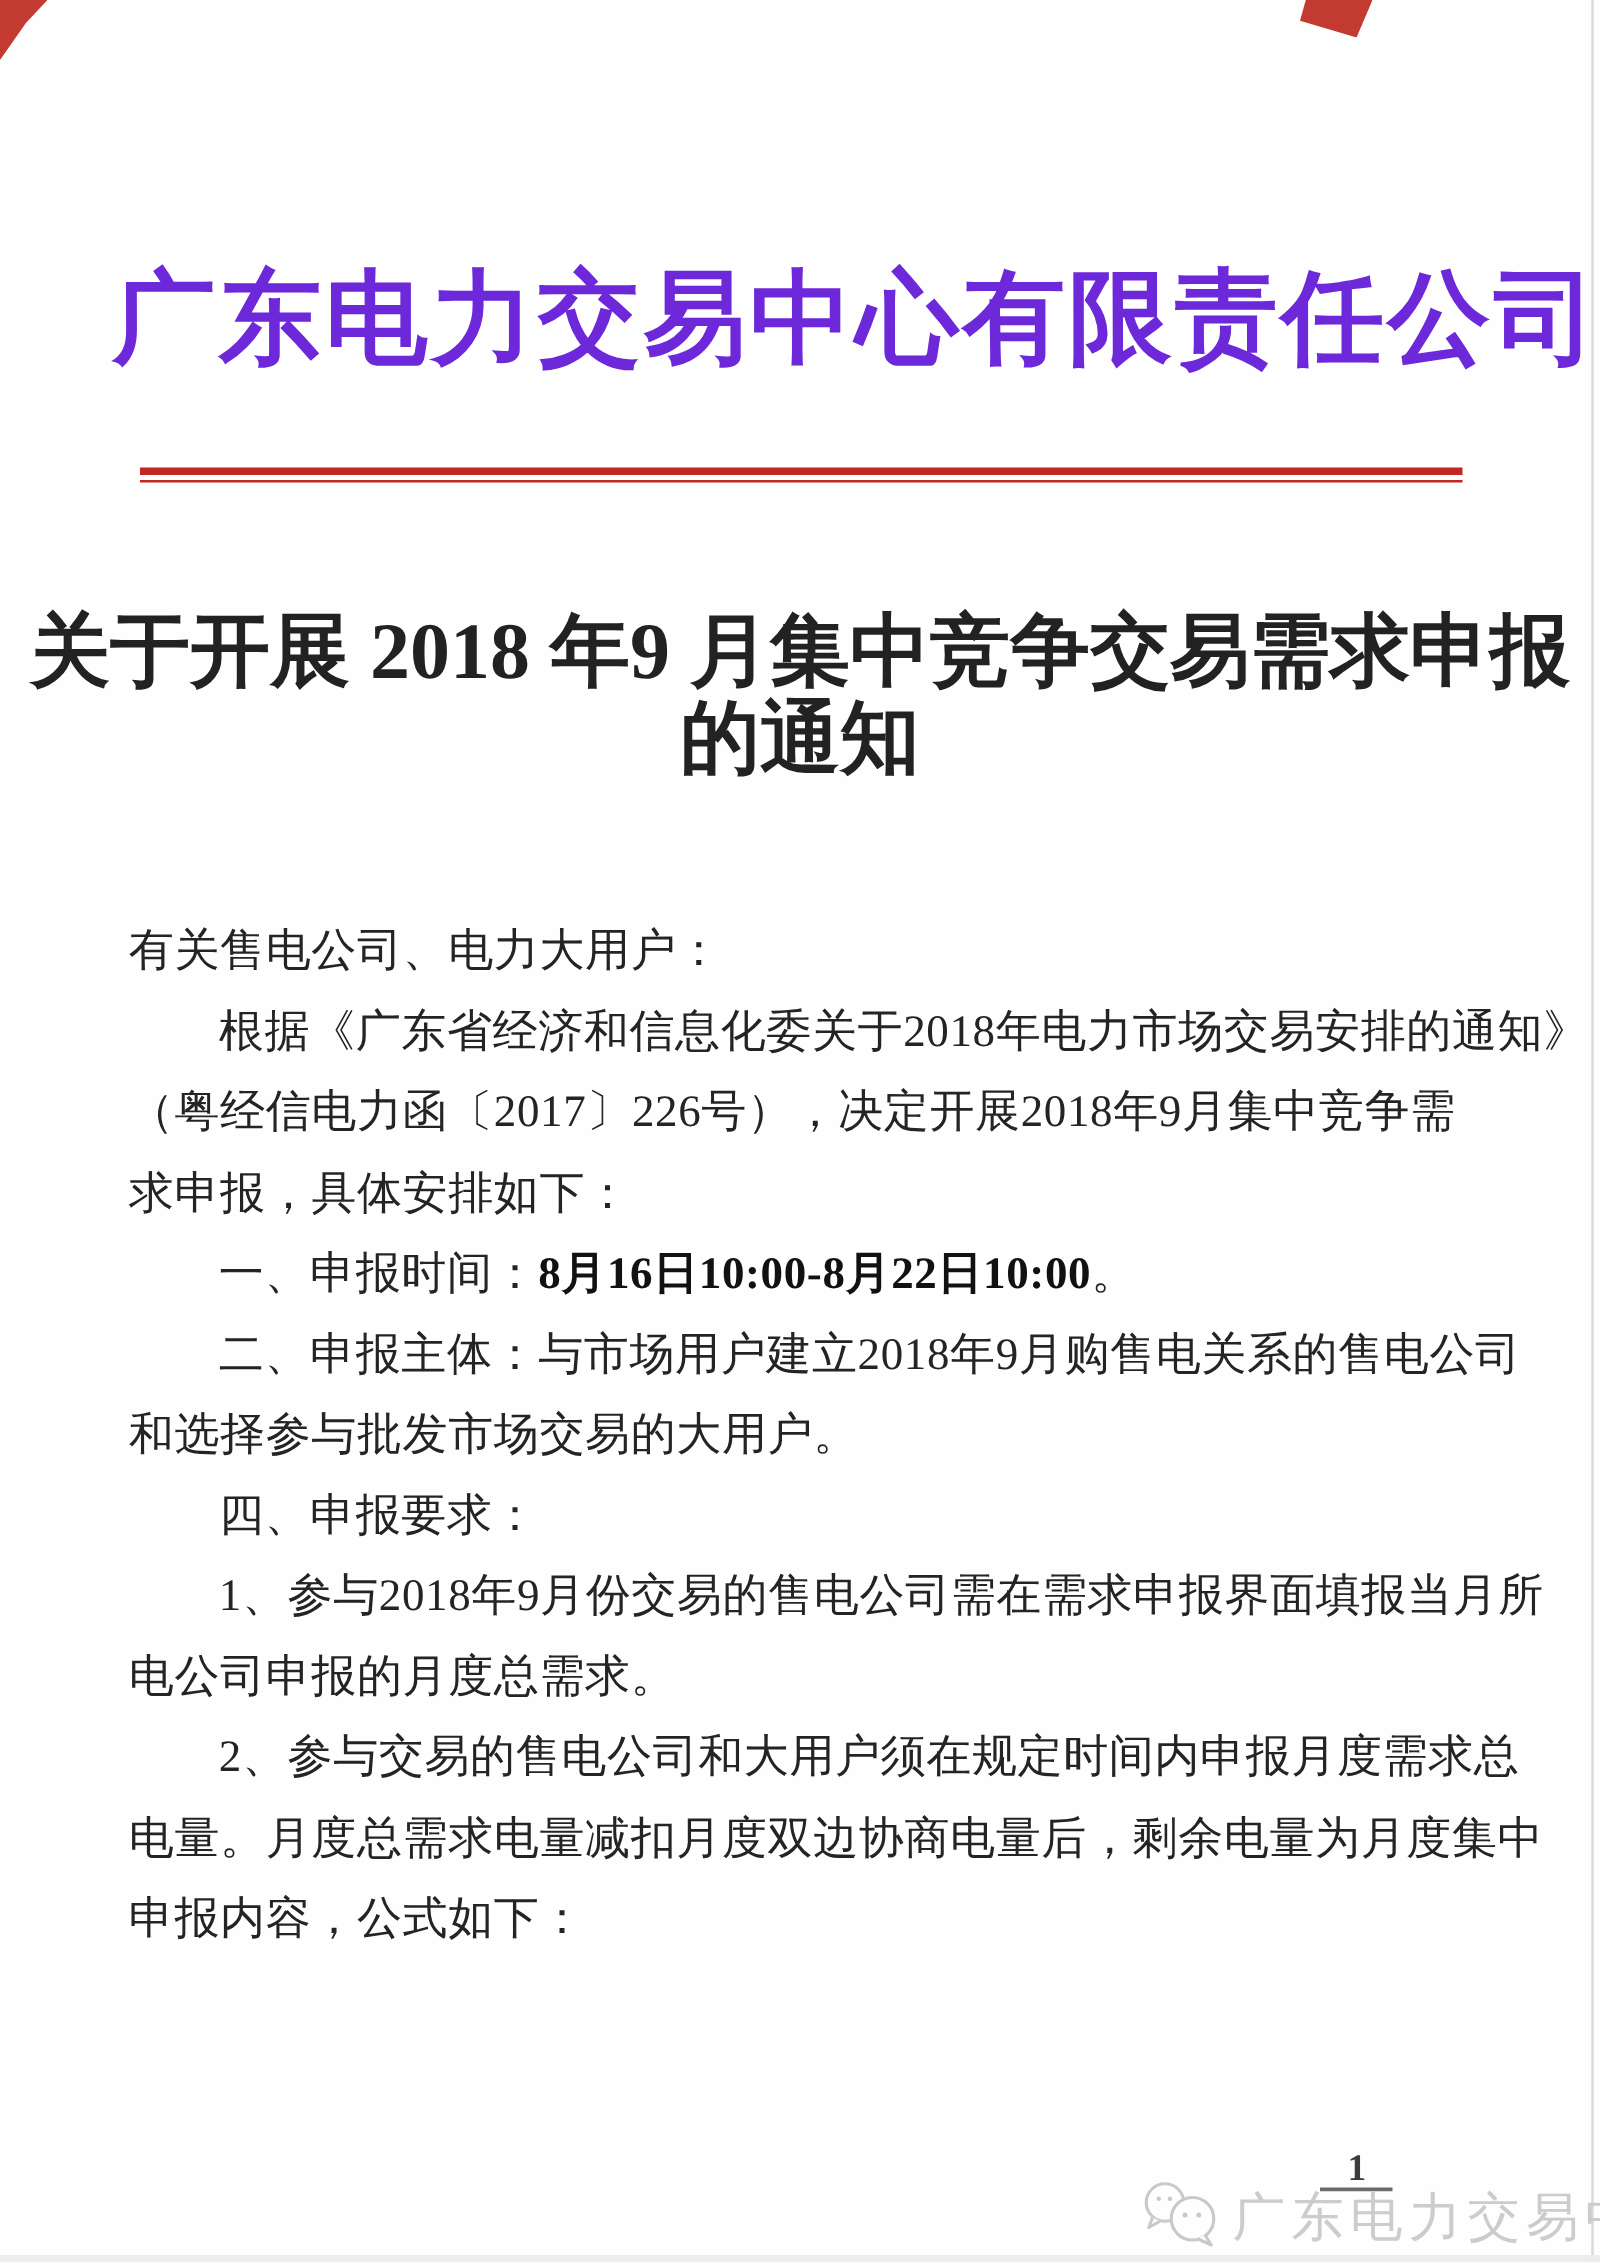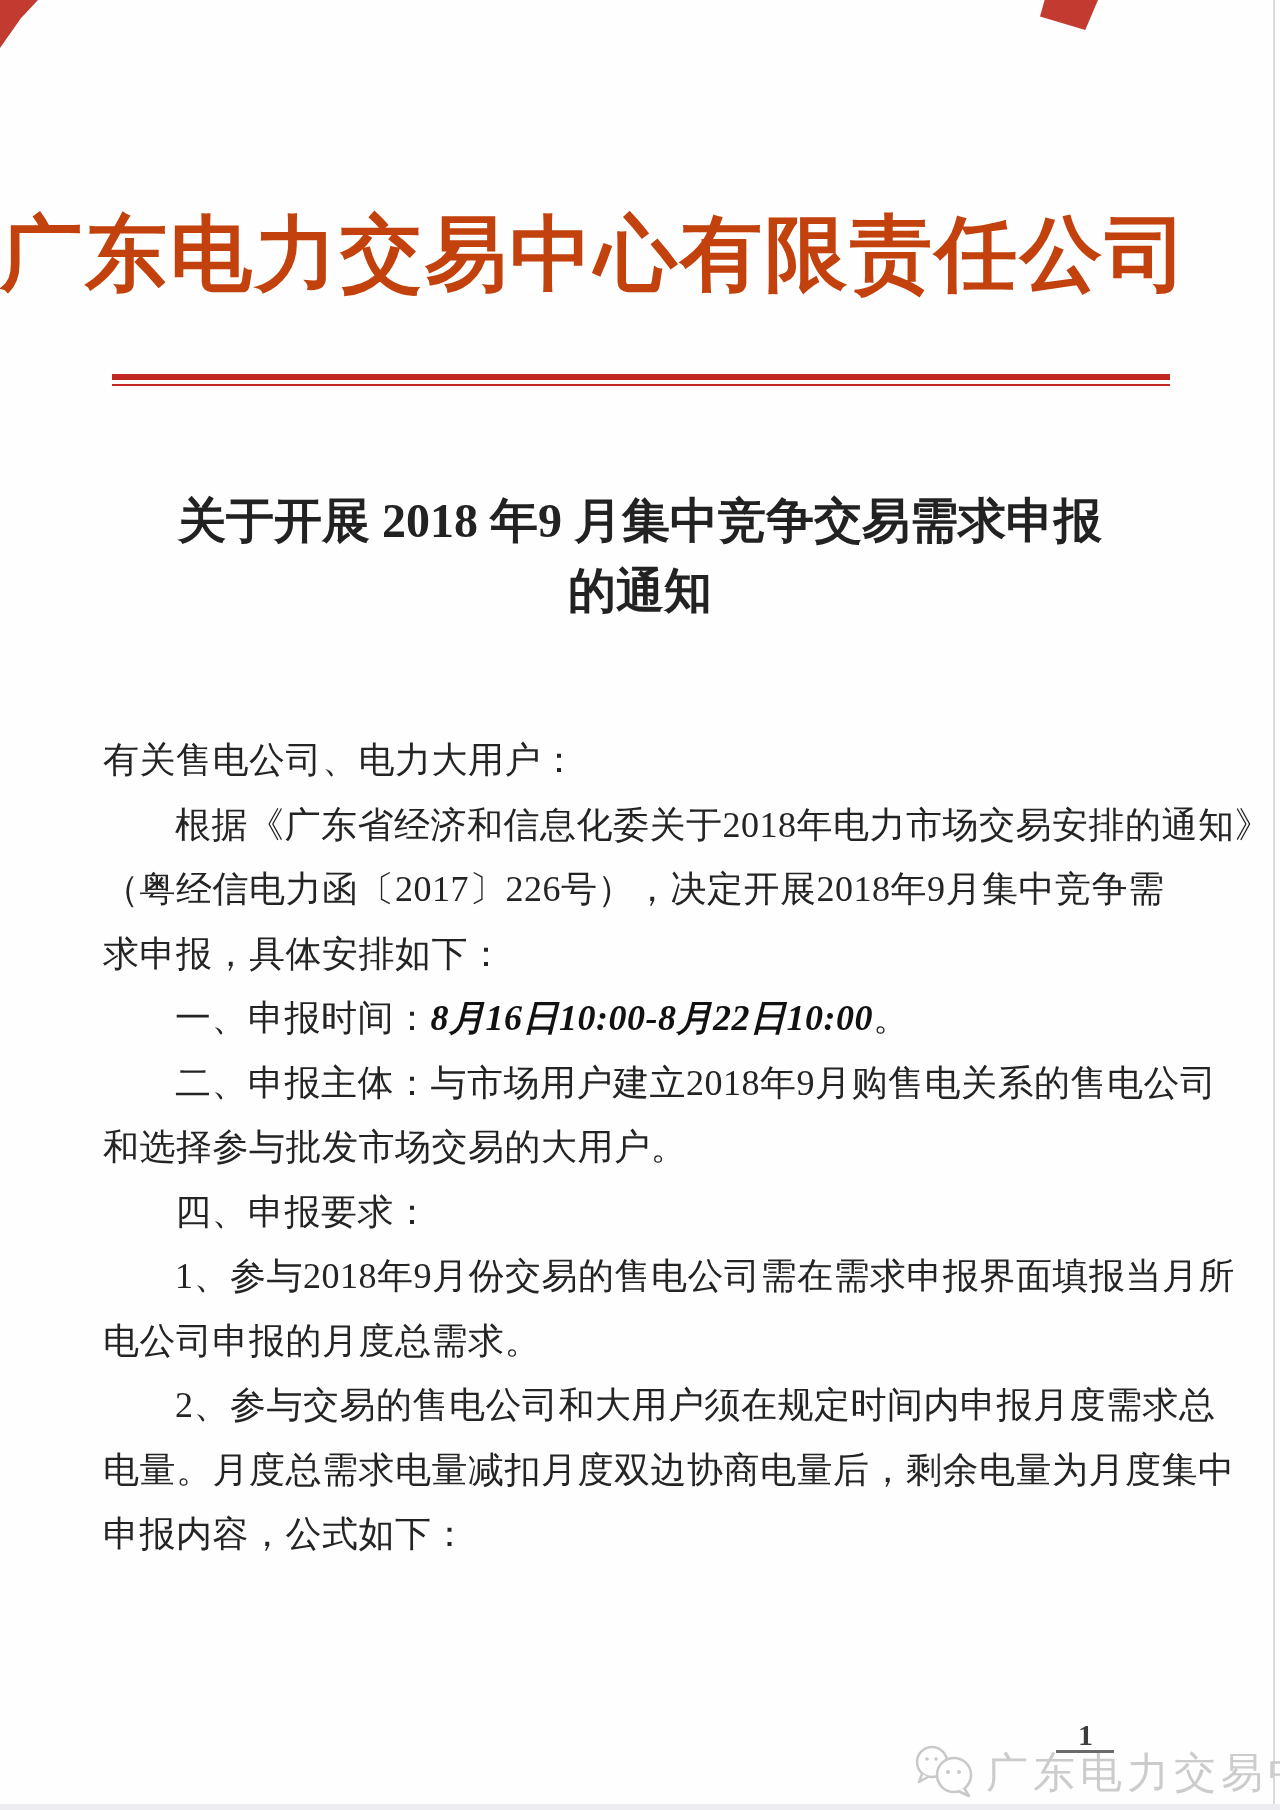--- a/index.html
+++ b/index.html
@@ -12,52 +12,52 @@
   }
   
   .corner-mark{position:absolute;background:#c23a30;}
   .corner-mark.tl{left:0;top:0;width:38px;height:48px;clip-path:polygon(0 0,100% 0,55% 38%,0 100%);}
   .corner-mark.tr{left:1040px;top:0;width:58px;height:30px;clip-path:polygon(8% 0,100% 0,78% 100%,0 55%);}
   .page-edge-right{position:absolute;right:5px;top:0;width:2px;height:100%;background:#d9d9df;}
   .page-edge-bottom{position:absolute;left:0;bottom:0;width:100%;height:6px;background:#ededf1;}
 
   .letterhead{
     position:absolute;left:0;top:200px;width:100%;
-    text-align:left;
+    text-align:right;
     font-size:82px;font-weight:700;
-    color:#c2410c;
+    color:#6d28d9;
     letter-spacing:3px;
     white-space:nowrap;
   }
   .red-rule{position:absolute;left:112px;top:374px;width:1058px;}
   .red-rule .thick{height:6px;background:#c22723;}
   .red-rule .thin{height:2px;background:#c22723;margin-top:4px;}
 
   .doc-title{
     position:absolute;left:0;top:486px;width:100%;
     text-align:center;
-    font-size:48px;font-weight:700;
+    font-size:64px;font-weight:700;
     color:#222222;
     line-height:70px;
     white-space:nowrap;
   }
 
   .doc-body{
     position:absolute;left:103px;top:728px;width:1080px;
     color:#242424;
     font-size:36px;
   }
   .doc-body p.body-line{
     margin:0;
     line-height:64.5px;
     white-space:nowrap;
     letter-spacing:0.5px;
   }
   .doc-body p.body-line.indent{text-indent:72px;}
-  .doc-body b{font-weight:700;color:#111;font-style:italic;}
+  .doc-body b{font-weight:700;color:#111;}
 
   .footer-watermark{
     position:absolute;left:912px;top:1742px;
     display:flex;align-items:center;
     color:#cbcbcb;
     font-family:"Liberation Sans","DejaVu Sans",sans-serif;
     white-space:nowrap;
   }
   .footer-watermark .wm-text{
     font-size:42px;letter-spacing:5px;margin-left:8px;

